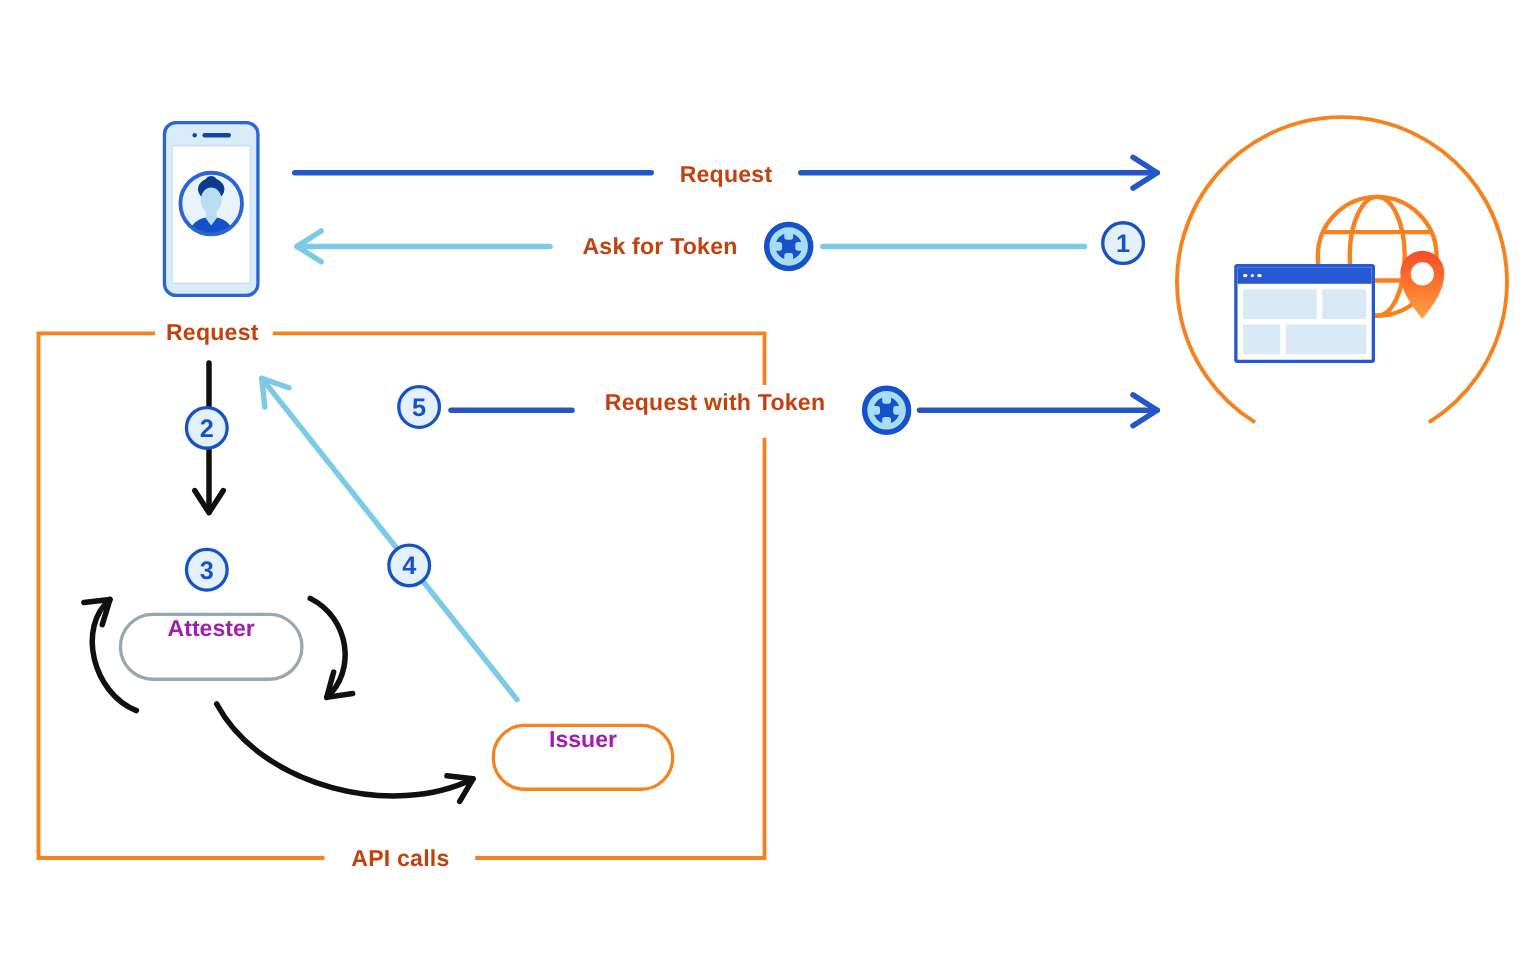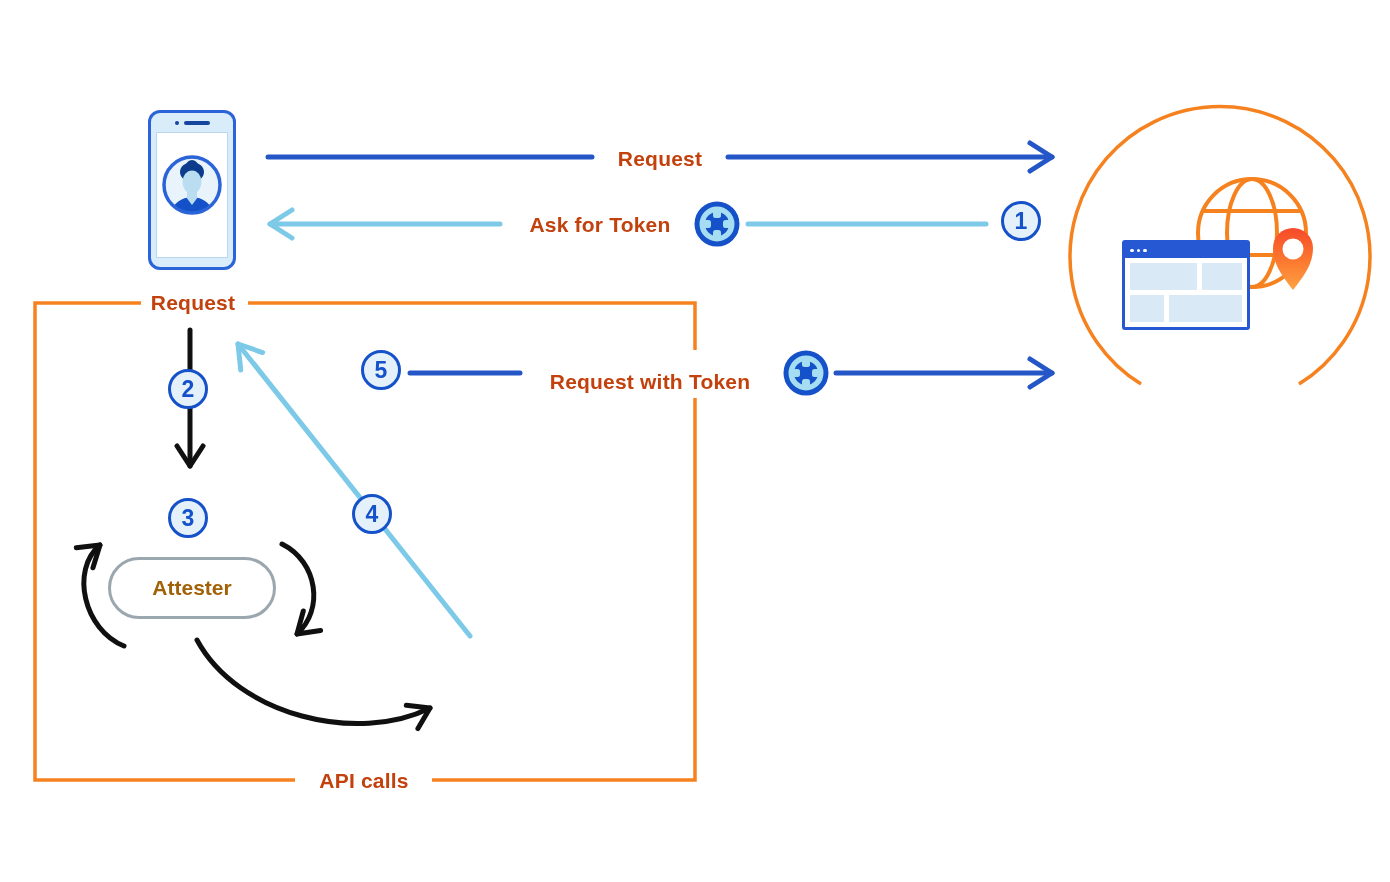--- a/index.html
+++ b/index.html
@@ -29,22 +29,22 @@
   .phone-screen{
     position:absolute;left:5px;right:5px;top:19px;bottom:9px;
     background:#ffffff;border:1px solid #b9d8f0;
   }
   .phone-dot{position:absolute;left:24px;top:8px;width:4px;height:4px;border-radius:50%;background:#16459f;}
   .phone-dash{position:absolute;left:33px;top:8px;width:26px;height:4px;border-radius:2px;background:#16459f;}
   .avatar{position:absolute;left:9px;top:40px;width:64px;height:64px;}
   
   .pill{
     position:absolute;background:#ffffff;border-radius:31px;box-sizing:border-box;
-    display:flex;align-items:center;justify-content:center;
-    font-weight:700;font-size:21px;color:#a16207;
+    display:flex;align-items:flex-start;justify-content:center;
+    font-weight:700;font-size:21px;color:#a21caf;
   }
   .pill.attester{left:108px;top:557px;width:168px;height:62px;border:3.5px solid #9ba7ae;}
   .pill.issuer{left:447px;top:658px;width:166px;height:61px;border:3.5px solid #f6821f;border-radius:30px;}
   
   .browser{
     position:absolute;left:1122px;top:240px;width:128px;height:90px;background:#ffffff;
     border:3px solid #2558d2;border-radius:3px;box-sizing:border-box;
   }
   .browser-bar{position:absolute;left:0;top:0;right:0;height:15px;background:#2558d2;display:flex;align-items:center;gap:3px;padding-left:5px;}
   .browser-bar i{width:3.5px;height:3.5px;border-radius:50%;background:#ffffff;}
@@ -157,20 +157,23 @@
     </div>
   </div>
   <svg class="pin" viewBox="0 0 46 68">
     <path d="M 23,64 C 12,50 3,38 3,22 A 20,20 0 0 1 43,22 C 43,38 34,50 23,64 Z" fill="url(#pingrad)"></path>
     <circle cx="23" cy="23" r="10.5" fill="#ffffff"></circle>
   </svg>
 
   <div class="pill attester">
     <span>Attester</span>
   </div>
+  <div class="pill issuer">
+    <span>Issuer</span>
+  </div>
 
   <svg class="token" style="left:694px;top:201px;" viewBox="0 0 46 46">
     <circle cx="23" cy="23" r="20" fill="#a5def2" stroke="#1551c9" stroke-width="5"></circle>
     <circle cx="23" cy="23" r="12" fill="#1551c9"></circle>
     <rect x="19" y="9" width="8" height="8" rx="2.5" fill="#a5def2"></rect>
     <rect x="19" y="29" width="8" height="8" rx="2.5" fill="#a5def2"></rect>
     <rect x="9" y="19" width="8" height="8" rx="2.5" fill="#a5def2"></rect>
     <rect x="29" y="19" width="8" height="8" rx="2.5" fill="#a5def2"></rect>
   </svg>
   <svg class="token" style="left:783px;top:350px;" viewBox="0 0 46 46">
@@ -194,16 +197,16 @@
   <div class="badge" style="left:352px;top:494px;">
     <span>4</span>
   </div>
   <div class="badge" style="left:361px;top:350px;">
     <span>5</span>
   </div>
 
   <div class="lbl" style="left:193px;top:303px;">Request</div>
   <div class="lbl" style="left:660px;top:159px;">Request</div>
   <div class="lbl" style="left:600px;top:225px;text-align:center;">Ask for Token</div>
-  <div class="lbl" style="left:650px;top:382px;">Request with Token</div>
+  <div class="lbl" style="left:650px;top:367px;">Request with Token</div>
   <div class="lbl" style="left:364px;top:781px;">API calls</div>
 
 </div>
 
 </body></html>

